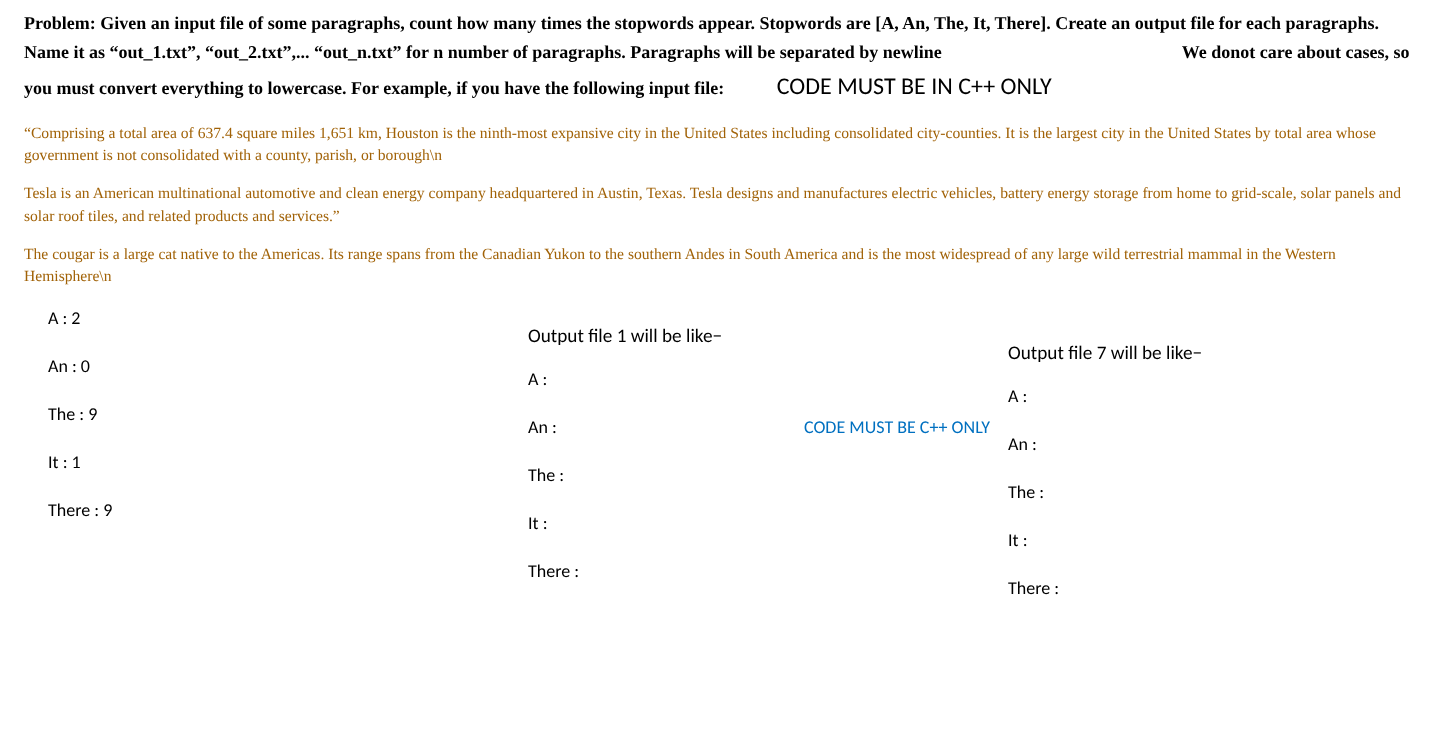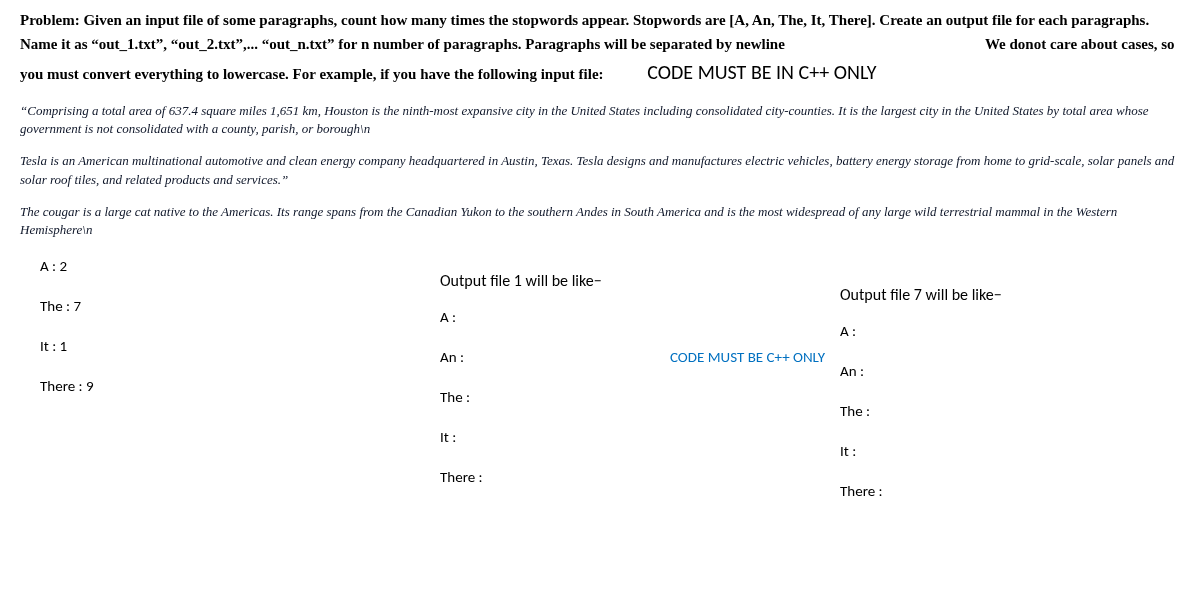--- a/index.html
+++ b/index.html
@@ -26,25 +26,24 @@
     }
     .code-note-1 {
       font-family: Calibri, Arial, sans-serif;
       font-weight: normal;
       font-size: 20px;
       color: #000000;
       margin-left: 40px;
     }
     .example-paragraph {
       font-family: 'Times New Roman', Times, serif;
-      color: #0f172a;
+      color: #a16207;
       font-size: 13px;
       line-height: 1.4;
       margin-top: 14px;
-      font-style: italic;
     }
     .code-note-2 {
       font-family: Calibri, Arial, sans-serif;
       font-size: 15px;
       color: #0070c0;
       position: absolute;
       left: 650px;
       top: 340px;
     }
     .outputs-container {
@@ -89,21 +88,22 @@
 
   <div class="example-paragraph">“Comprising a total area of 637.4 square miles 1,651 km, Houston is the ninth-most expansive city in the United States including consolidated city-counties. It is the largest city in the United States by total area whose government is not consolidated with a county, parish, or borough\n</div>
   <div class="example-paragraph">Tesla is an American multinational automotive and clean energy company headquartered in Austin, Texas. Tesla designs and manufactures electric vehicles, battery energy storage from home to grid-scale, solar panels and solar roof tiles, and related products and services.”</div>
   <div class="example-paragraph">The cougar is a large cat native to the Americas. Its range spans from the Canadian Yukon to the southern Andes in South America and is the most widespread of any large wild terrestrial mammal in the Western Hemisphere\n</div>
 
   <div class="code-note-2">CODE MUST BE C++ ONLY</div>
 
   <div class="outputs-container">
     <div class="output-column">
       <div class="output-line">A : 2</div>
-      <div class="output-line">The : 7</div>
+      <div class="output-line">An : 0</div>
+      <div class="output-line">The : 9</div>
       <div class="output-line">It : 1</div>
       <div class="output-line">There : 9</div>
     </div>
 
     <div class="output-column output-column-2">
       <div class="output-title">Output file 1 will be like−</div>
       <div class="output-line">A :</div>
       <div class="output-line">An :</div>
       <div class="output-line">The :</div>
       <div class="output-line">It :</div>

